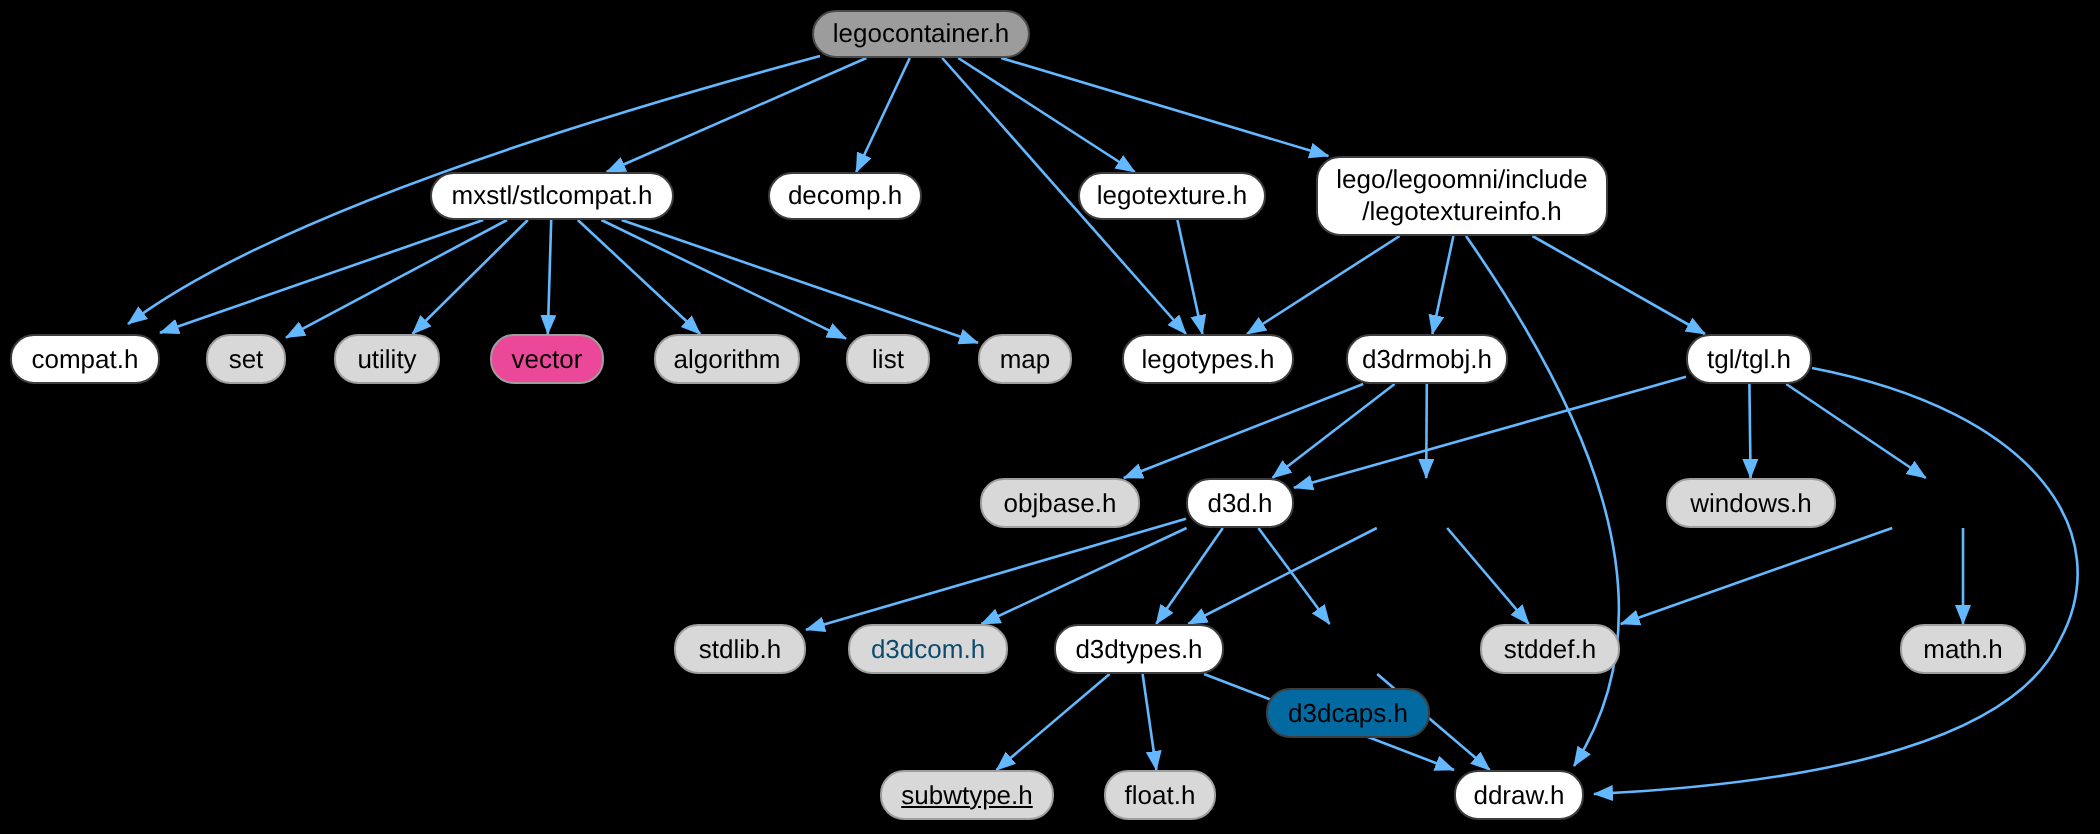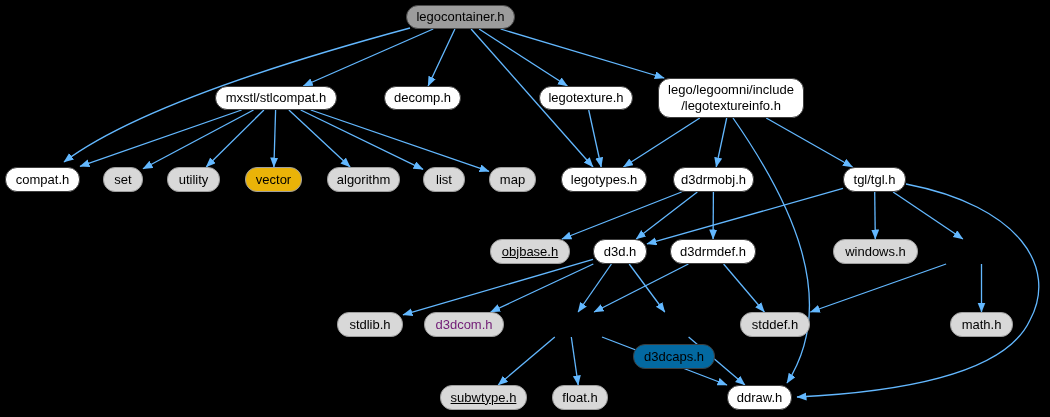--- a/index.html
+++ b/index.html
@@ -75,32 +75,32 @@
     </svg>
 <div class="node main" style="left: 406px; top: 5px; width: 109px; height: 24px; background: rgb(156, 156, 156); border: 1px solid rgb(74, 74, 74); color: rgb(0, 0, 0);">legocontainer.h</div>
     <div class="node internal" style="left: 215px; top: 86px; width: 122px; height: 24px; background: rgb(255, 255, 255); border: 1px solid rgb(61, 61, 61); color: rgb(0, 0, 0);">mxstl/stlcompat.h</div>
     <div class="node internal" style="left: 539px; top: 86px; width: 94px; height: 24px; background: rgb(255, 255, 255); border: 1px solid rgb(61, 61, 61); color: rgb(0, 0, 0);">legotexture.h</div>
     <div class="node internal" style="left: 384px; top: 86px; width: 77px; height: 24px; background: rgb(255, 255, 255); border: 1px solid rgb(61, 61, 61); color: rgb(0, 0, 0);">decomp.h</div>
     <div class="node internal" style="left: 658px; top: 78px; width: 146px; height: 40px; background: rgb(255, 255, 255); border: 1px solid rgb(61, 61, 61); color: rgb(0, 0, 0);">lego/legoomni/include
 /legotextureinfo.h</div>
     <div class="node internal" style="left: 5px; top: 167px; width: 75px; height: 25px; background: rgb(255, 255, 255); border: 1px solid rgb(61, 61, 61); color: rgb(0, 0, 0);">compat.h</div>
     <div class="node external" style="left: 103px; top: 167px; width: 40px; height: 25px; background: rgb(216, 216, 216); border: 1px solid rgb(158, 158, 158); color: rgb(0, 0, 0);">set</div>
     <div class="node external" style="left: 167px; top: 167px; width: 53px; height: 25px; background: rgb(216, 216, 216); border: 1px solid rgb(158, 158, 158); color: rgb(0, 0, 0);">utility</div>
-    <div class="node external" style="left: 245px; top: 167px; width: 57px; height: 25px; background: #eab308; border: 1px solid rgb(158, 158, 158); color: rgb(0, 0, 0);">vector</div>
+    <div class="node external" style="left: 245px; top: 167px; width: 57px; height: 25px; background: #ec4899; border: 1px solid rgb(158, 158, 158); color: rgb(0, 0, 0);">vector</div>
     <div class="node external" style="left: 327px; top: 167px; width: 73px; height: 25px; background: rgb(216, 216, 216); border: 1px solid rgb(158, 158, 158); color: rgb(0, 0, 0);">algorithm</div>
     <div class="node external" style="left: 423px; top: 167px; width: 42px; height: 25px; background: rgb(216, 216, 216); border: 1px solid rgb(158, 158, 158); color: rgb(0, 0, 0);">list</div>
     <div class="node external" style="left: 489px; top: 167px; width: 47px; height: 25px; background: rgb(216, 216, 216); border: 1px solid rgb(158, 158, 158); color: rgb(0, 0, 0);">map</div>
     <div class="node internal" style="left: 561px; top: 167px; width: 86px; height: 25px; background: rgb(255, 255, 255); border: 1px solid rgb(61, 61, 61); color: rgb(0, 0, 0);">legotypes.h</div>
     <div class="node internal" style="left: 673px; top: 167px; width: 81px; height: 25px; background: rgb(255, 255, 255); border: 1px solid rgb(61, 61, 61); color: rgb(0, 0, 0); text-align: center;">d3drmobj.h</div>
     <div class="node internal" style="left: 843px; top: 167px; width: 63px; height: 25px; background: rgb(255, 255, 255); border: 1px solid rgb(61, 61, 61); color: rgb(0, 0, 0);">tgl/tgl.h</div>
-    <div class="node external" style="left: 490px; top: 239px; width: 80px; height: 25px; background: rgb(216, 216, 216); border: 1px solid rgb(158, 158, 158); color: rgb(0, 0, 0); text-decoration: underline;">objbase.h</div>
+    <div class="node external" style="left: 490px; top: 239px; width: 80px; height: 25px; background: rgb(216, 216, 216); border: 1px solid rgb(158, 158, 158); color: rgb(0, 0, 0);">objbase.h</div>
     <div class="node internal" style="left: 593px; top: 239px; width: 54px; height: 25px; background: rgb(255, 255, 255); border: 1px solid rgb(61, 61, 61); color: rgb(0, 0, 0);">d3d.h</div>
-    <div class="node internal" style="left: 670px; top: 239px; width: 86px; height: 25px; background: rgb(255, 255, 255); border: 1px solid rgb(61, 61, 61); color: rgb(0, 0, 0);">d3drmdef.h</div>
     <div class="node external" style="left: 833px; top: 239px; width: 85px; height: 25px; background: rgb(216, 216, 216); border: 1px solid rgb(158, 158, 158); color: rgb(0, 0, 0);">windows.h</div>
     <div class="node external" style="left: 337px; top: 312px; width: 66px; height: 25px; background: rgb(216, 216, 216); border: 1px solid rgb(158, 158, 158); color: rgb(0, 0, 0);">stdlib.h</div>
-    <div class="node external" style="left: 424px; top: 312px; width: 80px; height: 25px; background: rgb(216, 216, 216); border: 1px solid rgb(158, 158, 158); color: #701a75; text-align: right;">d3dcom.h</div>
+    <div class="node external" style="left: 424px; top: 312px; width: 80px; height: 25px; background: rgb(216, 216, 216); border: 1px solid rgb(158, 158, 158); color: #0c4a6e; text-align: right;">d3dcom.h</div>
+    <div class="node internal" style="left: 527px; top: 312px; width: 85px; height: 25px; background: rgb(255, 255, 255); border: 1px solid rgb(61, 61, 61); color: rgb(0, 0, 0);">d3dtypes.h</div>
     <div class="node internal" style="left: 633px; top: 312px; width: 82px; height: 25px; background: #0369a1; border: 1px solid rgb(61, 61, 61); color: rgb(0, 0, 0); margin-top: 32px;">d3dcaps.h</div>
     <div class="node external" style="left: 740px; top: 312px; width: 70px; height: 25px; background: rgb(216, 216, 216); border: 1px solid rgb(158, 158, 158); color: rgb(0, 0, 0);">stddef.h</div>
     <div class="node external" style="left: 950px; top: 312px; width: 63px; height: 25px; background: rgb(216, 216, 216); border: 1px solid rgb(158, 158, 158); color: rgb(0, 0, 0);">math.h</div>
     <div class="node external" style="left: 440px; top: 385px; width: 87px; height: 25px; background: rgb(216, 216, 216); border: 1px solid rgb(158, 158, 158); color: rgb(0, 0, 0); text-decoration: underline;">subwtype.h</div>
     <div class="node external" style="left: 552px; top: 385px; width: 56px; height: 25px; background: rgb(216, 216, 216); border: 1px solid rgb(158, 158, 158); color: rgb(0, 0, 0);">float.h</div>
     <div class="node internal" style="left: 727px; top: 385px; width: 65px; height: 25px; background: rgb(255, 255, 255); border: 1px solid rgb(61, 61, 61); color: rgb(0, 0, 0);">ddraw.h</div>
   </div>
 
 </body></html>

